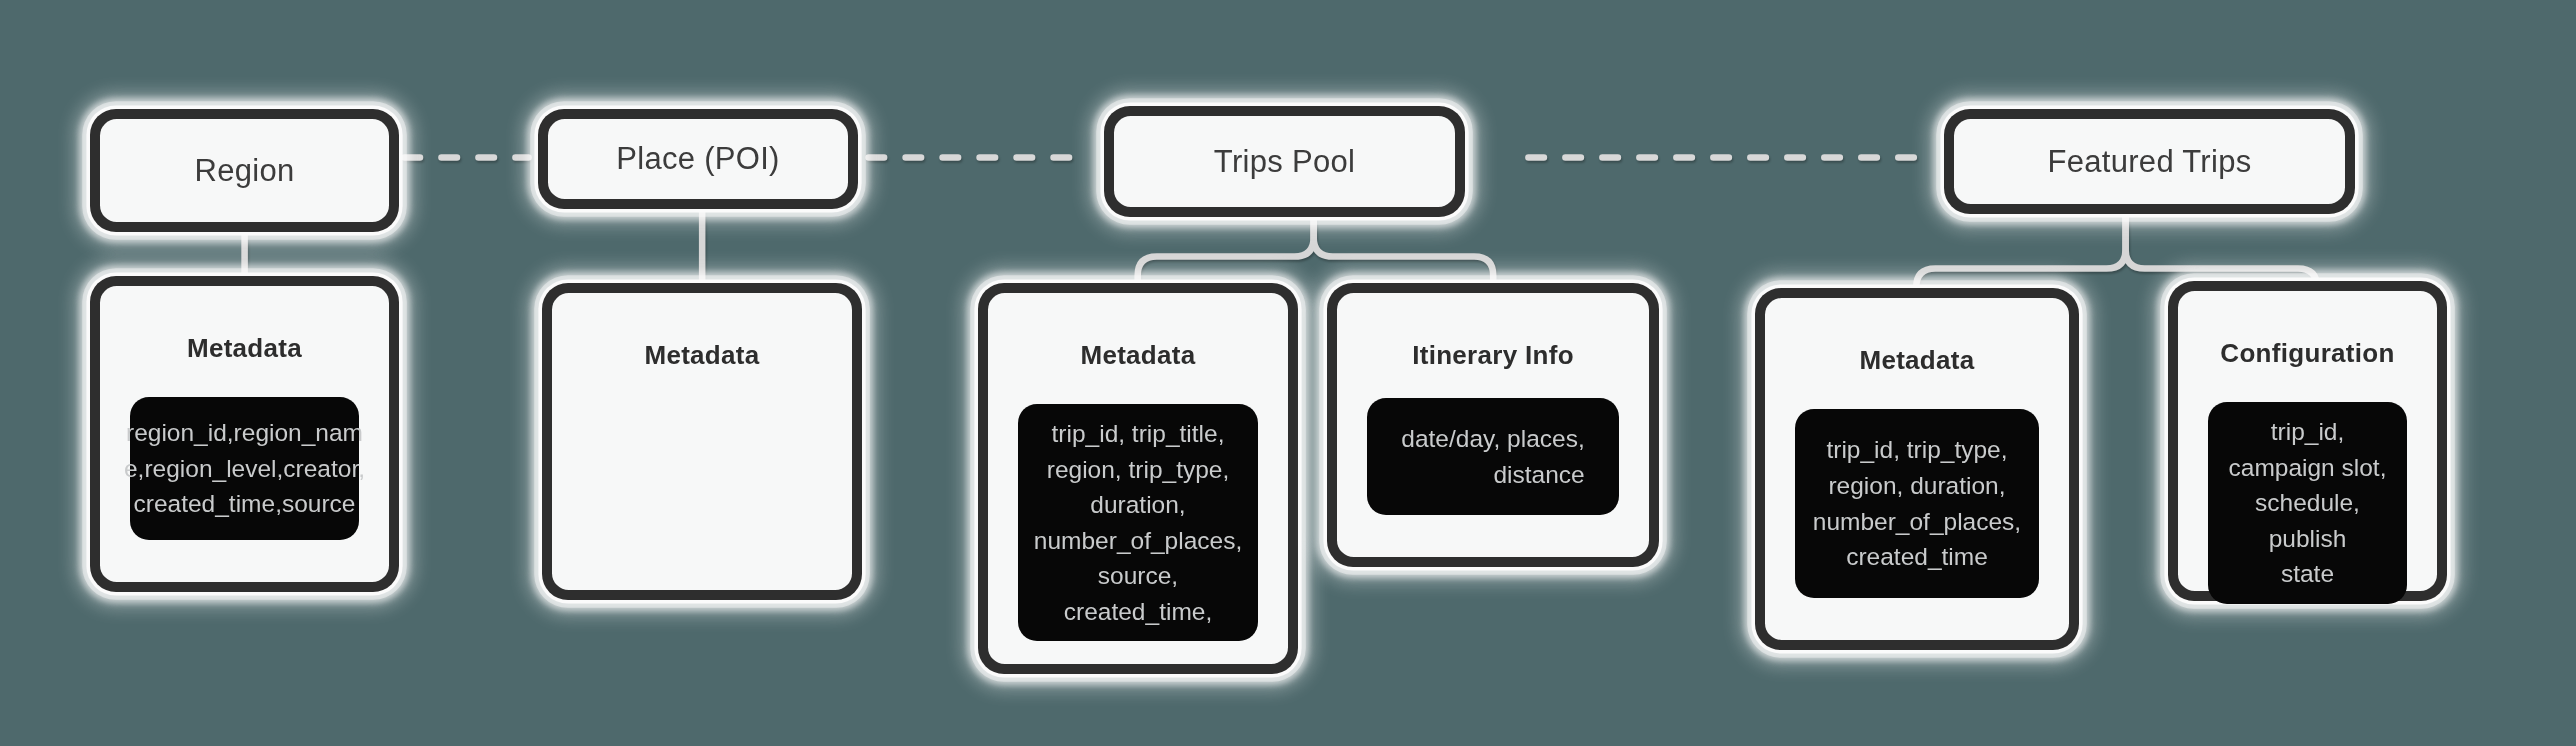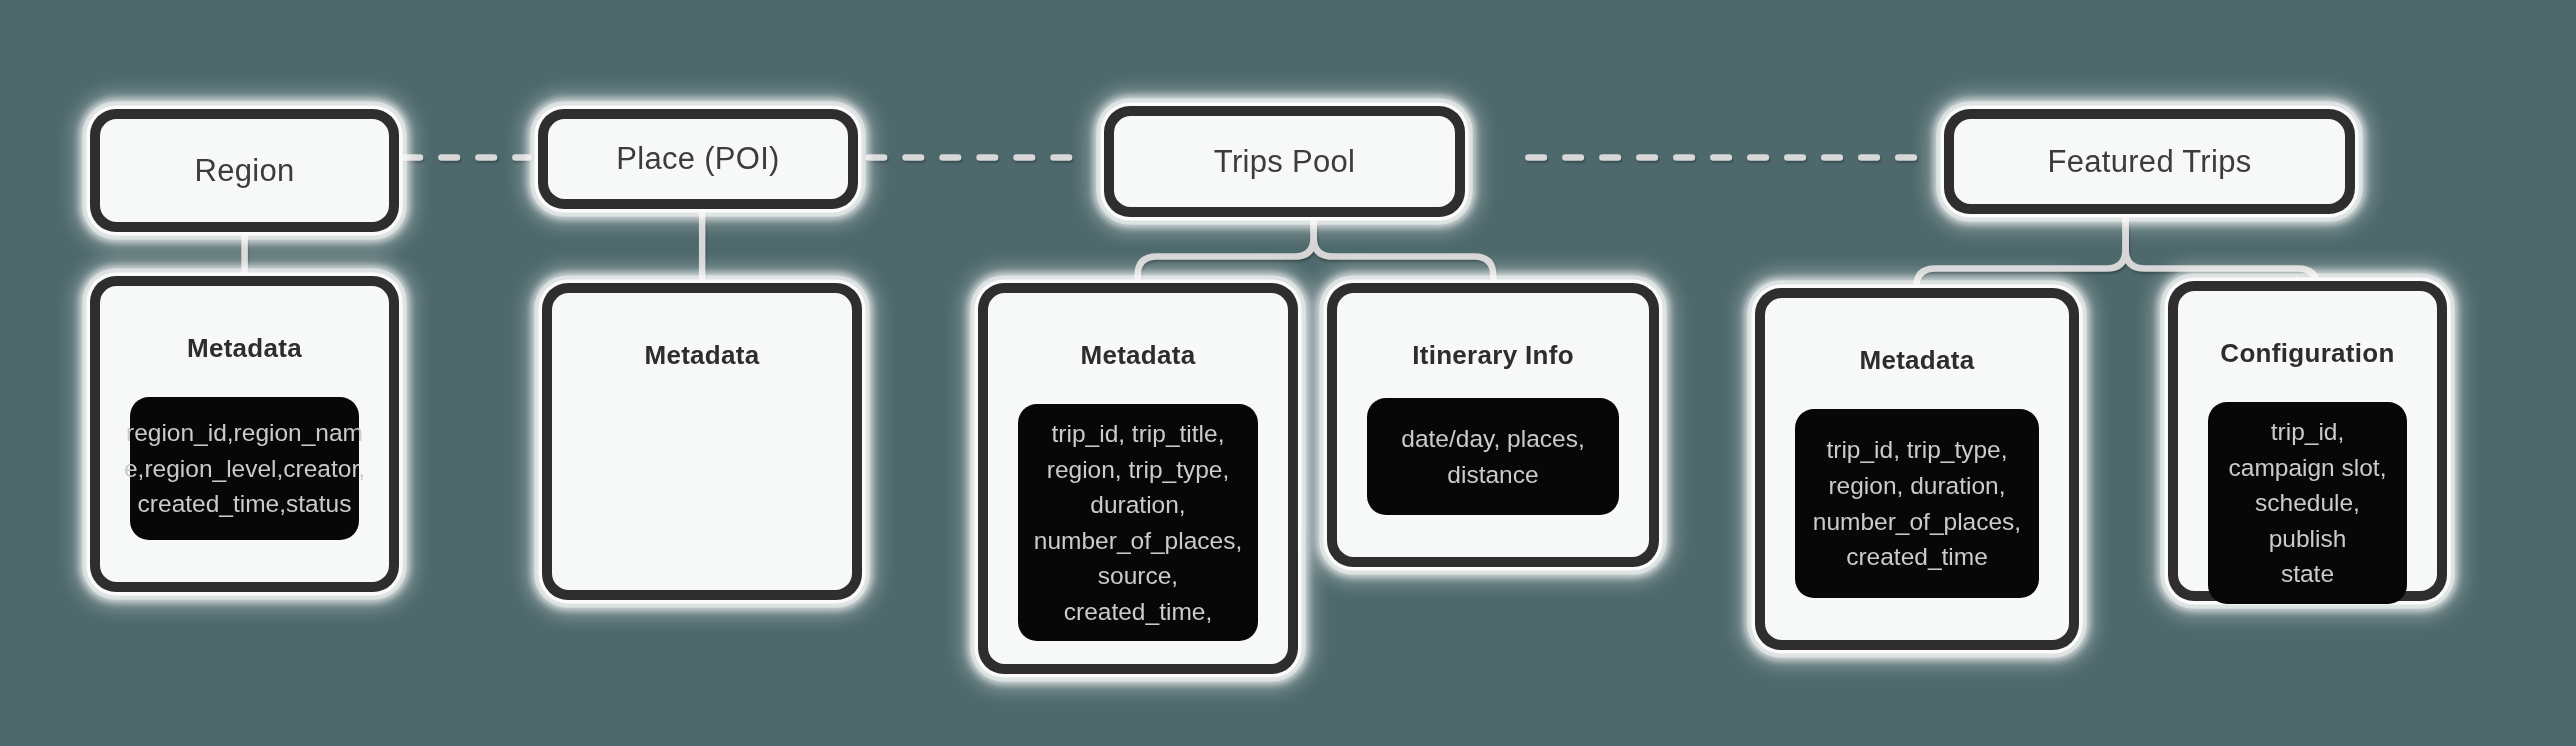--- a/index.html
+++ b/index.html
@@ -119,21 +119,21 @@
     <div class="face">
       <div class="node-label">Featured Trips</div>
     </div>
   </div>
 
   <div class="sketch" style="left:90px; top:276px; width:309px; height:316px;">
     <div class="face">
       <div class="child-title">Metadata</div>
       <div class="fields">region_id,region_nam
 e,region_level,creator,
-created_time,status</div>
+created_time,source</div>
     </div>
   </div>
 
   <div class="sketch" style="left:542px; top:283px; width:320px; height:317px;">
     <div class="face">
       <div class="child-title">Metadata</div>
     </div>
   </div>
 
   <div class="sketch" style="left:978px; top:283px; width:320px; height:391px;">
@@ -143,21 +143,21 @@
 region, trip_type,
 duration,
 number_of_places,
 source, created_time,</div>
     </div>
   </div>
 
   <div class="sketch" style="left:1327px; top:283px; width:332px; height:284px;">
     <div class="face">
       <div class="child-title">Itinerary Info</div>
-      <div class="fields" style="margin-top:27px;">date/day, places,
+      <div class="fields" style="margin-top:27px;text-align:right;">date/day, places,
 distance</div>
     </div>
   </div>
 
   <div class="sketch" style="left:1755px; top:288px; width:324px; height:362px;">
     <div class="face">
       <div class="child-title">Metadata</div>
       <div class="fields">trip_id,  trip_type,
 region, duration,
 number_of_places,

